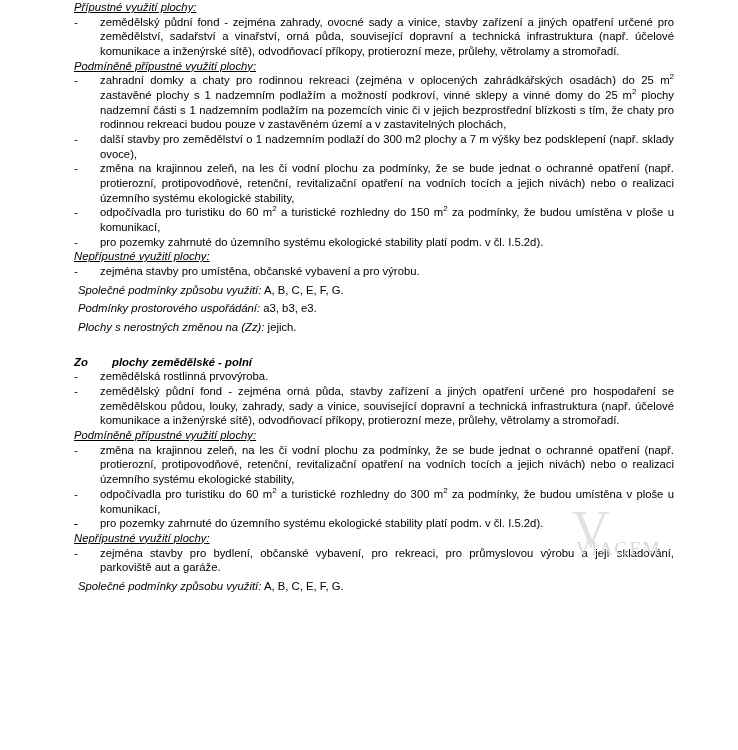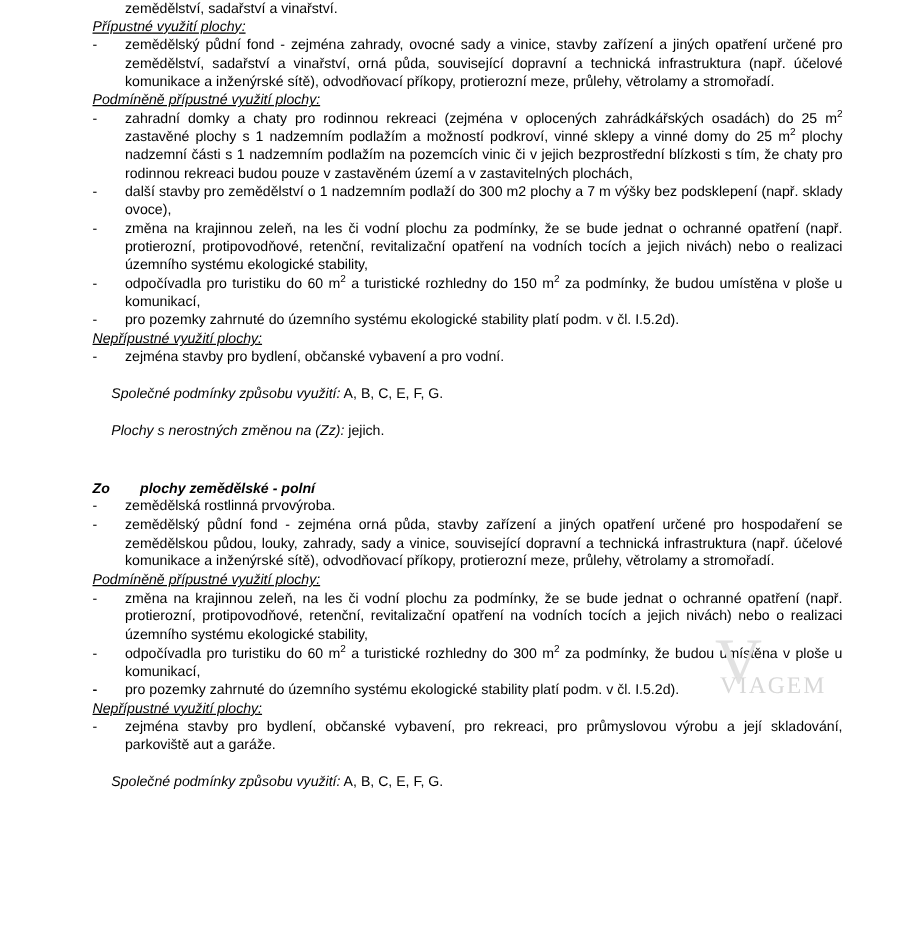--- a/index.html
+++ b/index.html
@@ -26,21 +26,21 @@
   .content {
     position: absolute;
     left: 74px;
     top: 0px;
     width: 600px;
   }
   
   .p {
     text-align: justify;
     line-height: 1.30;
-    margin: 15px;
+    margin: 4px;
   }
   .ital {
     font-style: italic;
     line-height: 1.30;
     margin: 0;
     text-align: left;
     text-decoration: underline;
   }
   
   .li {
@@ -100,32 +100,32 @@
     font-family: "Liberation Serif", serif;
     letter-spacing: -6px;
   }
 </style>
 </head>
 <body>
 
 <div class="page">
 
   <div class="content">
-      <div class="li"><span>zemědělství, sadařství a vinařství.</span></div>
       <div class="ital">Přípustné využití plochy:</div>
       <div class="li"><span class="dash">-</span><span>zemědělský půdní fond - zejména zahrady, ovocné sady a vinice, stavby zařízení a jiných opatření určené pro zemědělství, sadařství a vinařství, orná půda, související dopravní a technická infrastruktura (např. účelové komunikace a inženýrské sítě), odvodňovací příkopy, protierozní meze, průlehy, větrolamy a stromořadí.</span></div>
       <div class="ital">Podmíněně přípustné využití plochy:</div>
       <div class="li"><span class="dash">-</span><span>zahradní domky a chaty pro rodinnou rekreaci (zejména v oplocených zahrádkářských osadách) do 25 m<sup>2</sup> zastavěné plochy s 1 nadzemním podlažím a možností podkroví, vinné sklepy a vinné domy do 25 m<sup>2</sup> plochy nadzemní části s 1 nadzemním podlažím na pozemcích vinic či v jejich bezprostřední blízkosti s tím, že chaty pro rodinnou rekreaci budou pouze v zastavěném území a v zastavitelných plochách,</span></div>
       <div class="li"><span class="dash">-</span><span>další stavby pro zemědělství o 1 nadzemním podlaží do 300 m2 plochy a 7 m výšky bez podsklepení (např. sklady ovoce),</span></div>
       <div class="li"><span class="dash">-</span><span>změna na krajinnou zeleň, na les či vodní plochu za podmínky, že se bude jednat o ochranné opatření (např. protierozní, protipovodňové, retenční, revitalizační opatření na vodních tocích a jejich nivách) nebo o realizaci územního systému ekologické stability,</span></div>
       <div class="li"><span class="dash">-</span><span>odpočívadla pro turistiku do 60 m<sup>2</sup> a turistické rozhledny do 150 m<sup>2</sup> za podmínky, že budou umístěna v ploše u komunikací,</span></div>
       <div class="li"><span class="dash">-</span><span>pro pozemky zahrnuté do územního systému ekologické stability platí podm. v čl. I.5.2d).</span></div>
       <div class="ital">Nepřípustné využití plochy:</div>
-      <div class="li"><span class="dash">-</span><span>zejména stavby pro bydlení, občanské vybavení a pro vodní.</span></div>
+      <div class="li"><span class="dash">-</span><span>zejména stavby pro umístěna, občanské vybavení a pro výrobu.</span></div>
       <div class="p"><span style="font-style: italic;">Společné podmínky způsobu využití:</span><span> A, B, C, E, F, G.</span></div>
+      <div class="p"><span style="font-style: italic;">Podmínky prostorového uspořádání:</span><span> a3, b3, e3.</span></div>
       <div class="p"><span style="font-style: italic;">Plochy s nerostných změnou na (Zz):</span><span> jejich.</span></div>
       <div class="spacer-md"></div>
       <div class="heading"><span class="code">Zo</span><span>plochy zemědělské - polní</span></div>
       <div class="li"><span class="dash">-</span><span>zemědělská rostlinná prvovýroba.</span></div>
       <div class="li"><span class="dash">-</span><span>zemědělský půdní fond - zejména orná půda, stavby zařízení a jiných opatření určené pro hospodaření se zemědělskou půdou, louky, zahrady, sady a vinice, související dopravní a technická infrastruktura (např. účelové komunikace a inženýrské sítě), odvodňovací příkopy, protierozní meze, průlehy, větrolamy a stromořadí.</span></div>
       <div class="ital">Podmíněně přípustné využití plochy:</div>
       <div class="li"><span class="dash">-</span><span>změna na krajinnou zeleň, na les či vodní plochu za podmínky, že se bude jednat o ochranné opatření (např. protierozní, protipovodňové, retenční, revitalizační opatření na vodních tocích a jejich nivách) nebo o realizaci územního systému ekologické stability,</span></div>
       <div class="li"><span class="dash">-</span><span>odpočívadla pro turistiku do 60 m<sup>2</sup> a turistické rozhledny do 300 m<sup>2</sup> za podmínky, že budou umístěna v ploše u komunikací,</span></div>
       <div class="li"><span class="dash">-</span></div>
       <div class="li"><span class="dash">-</span><span>pro pozemky zahrnuté do územního systému ekologické stability platí podm. v čl. I.5.2d).</span></div>

